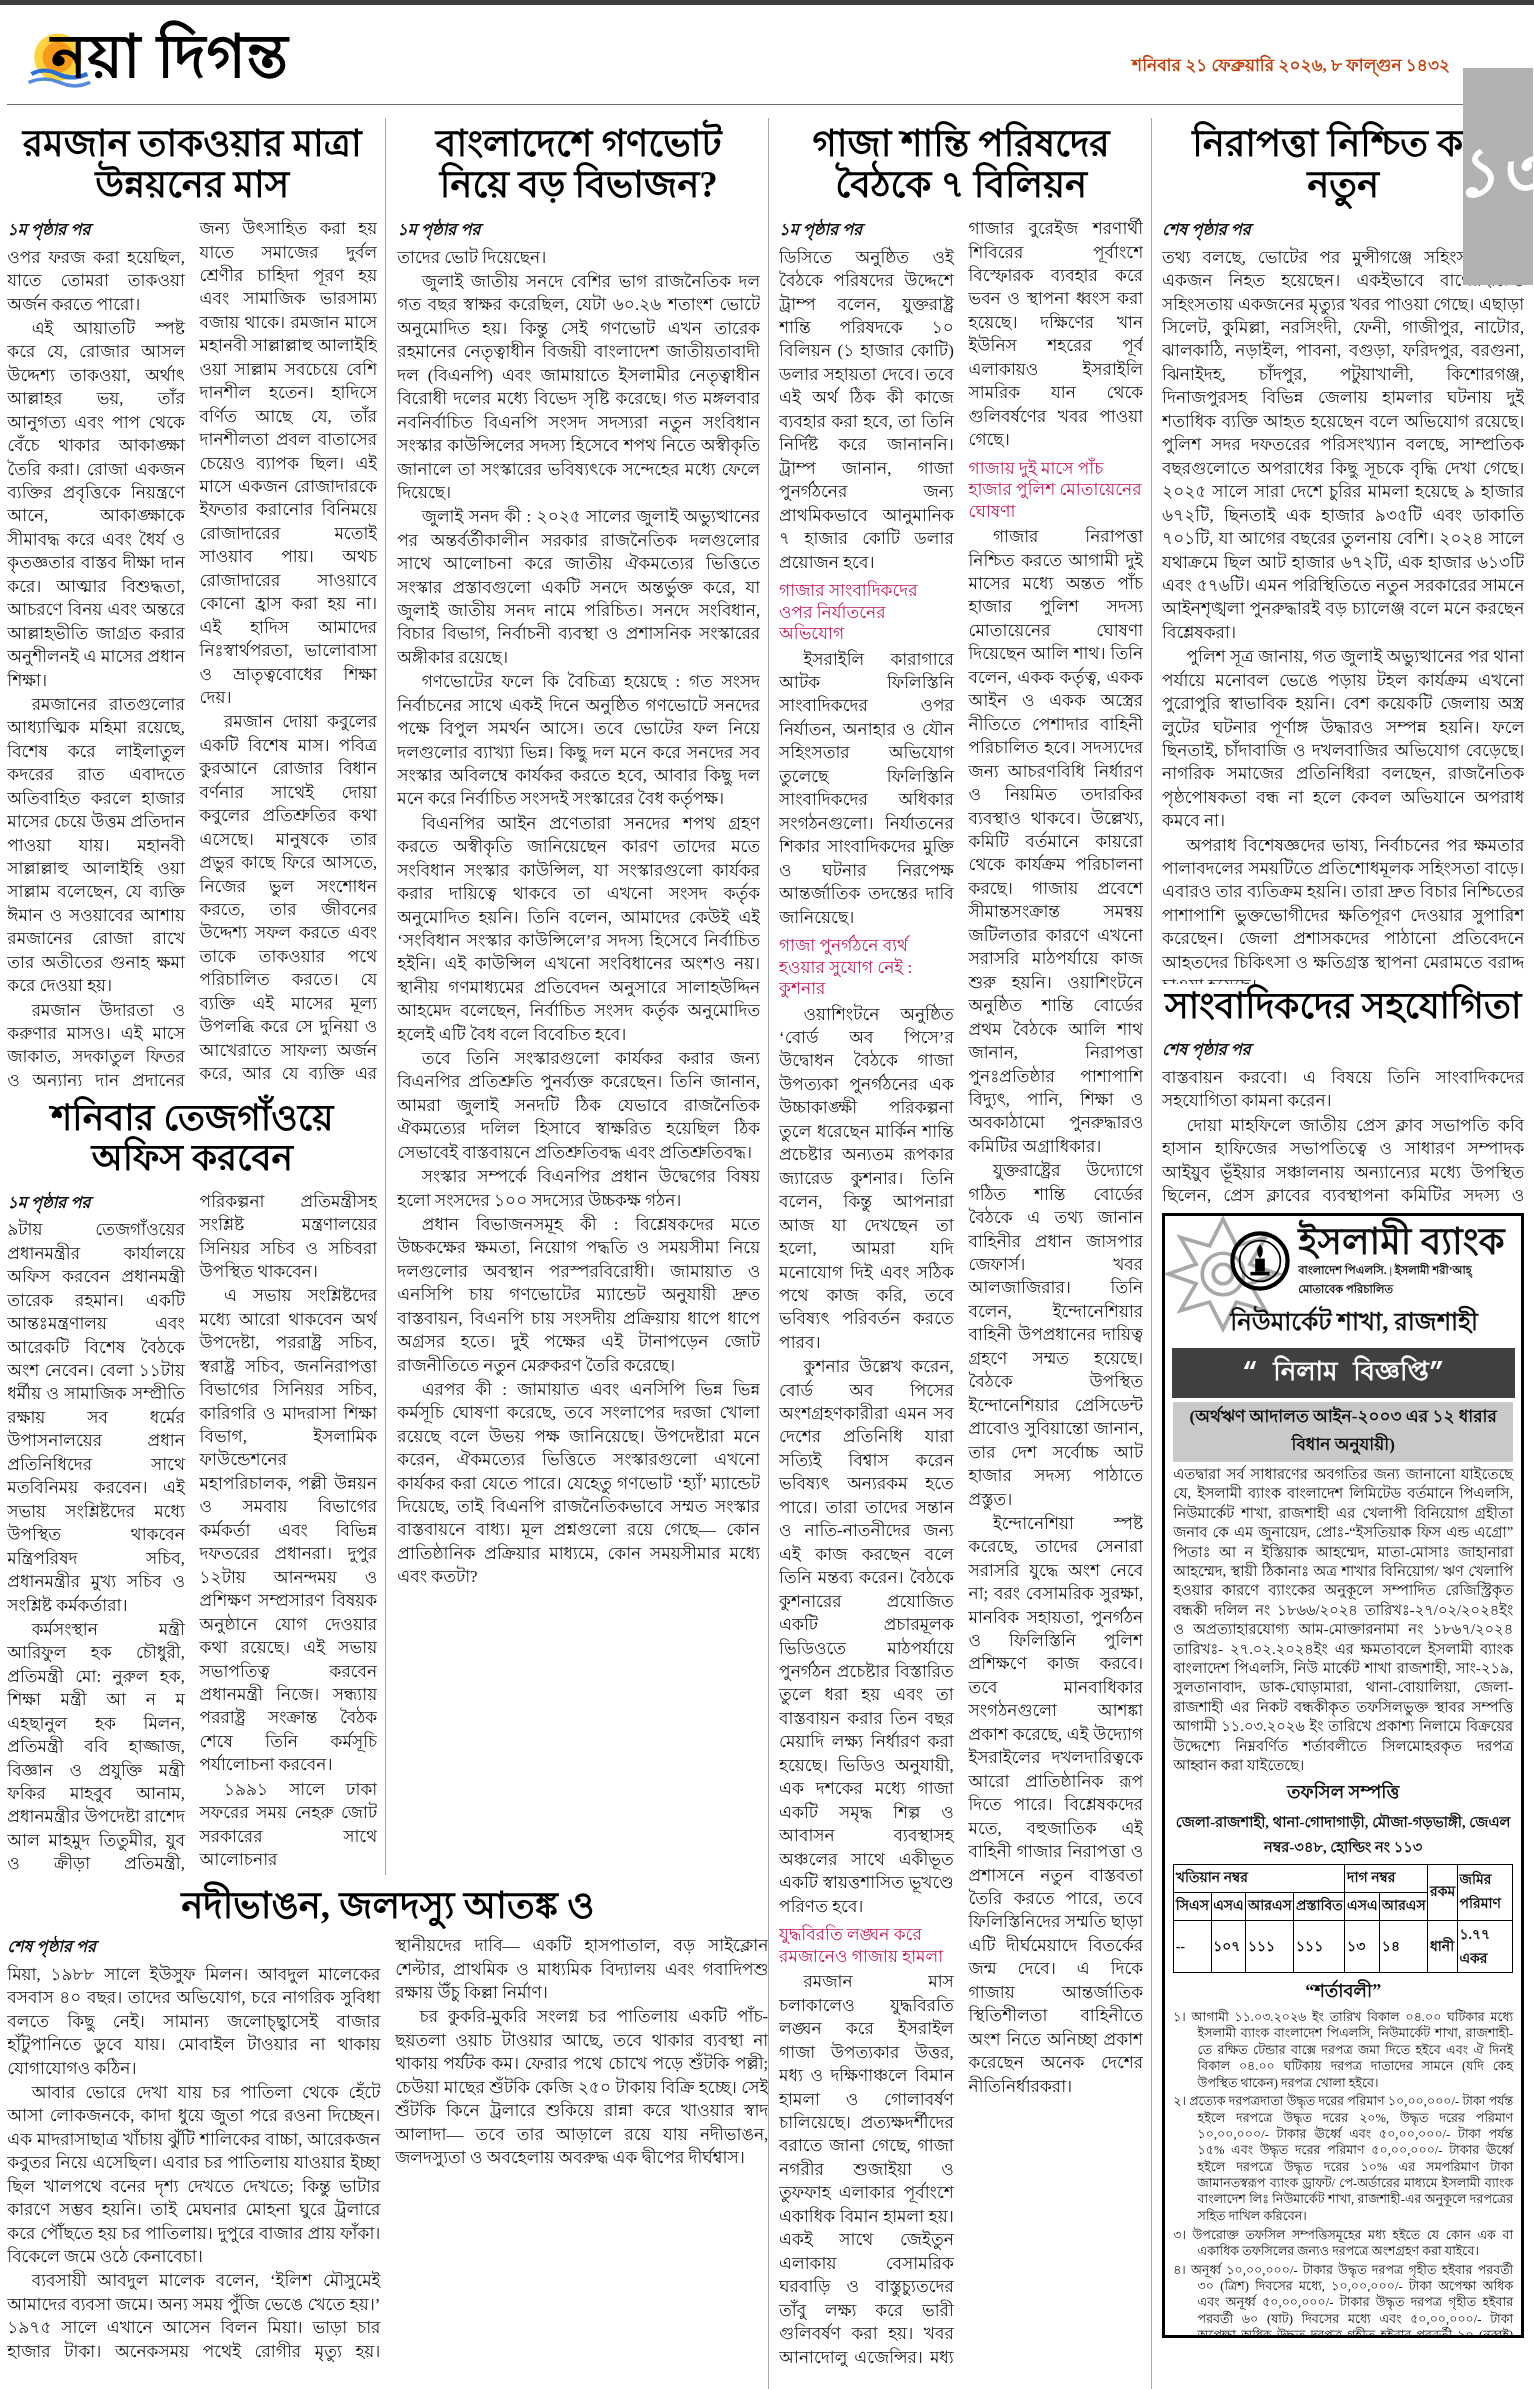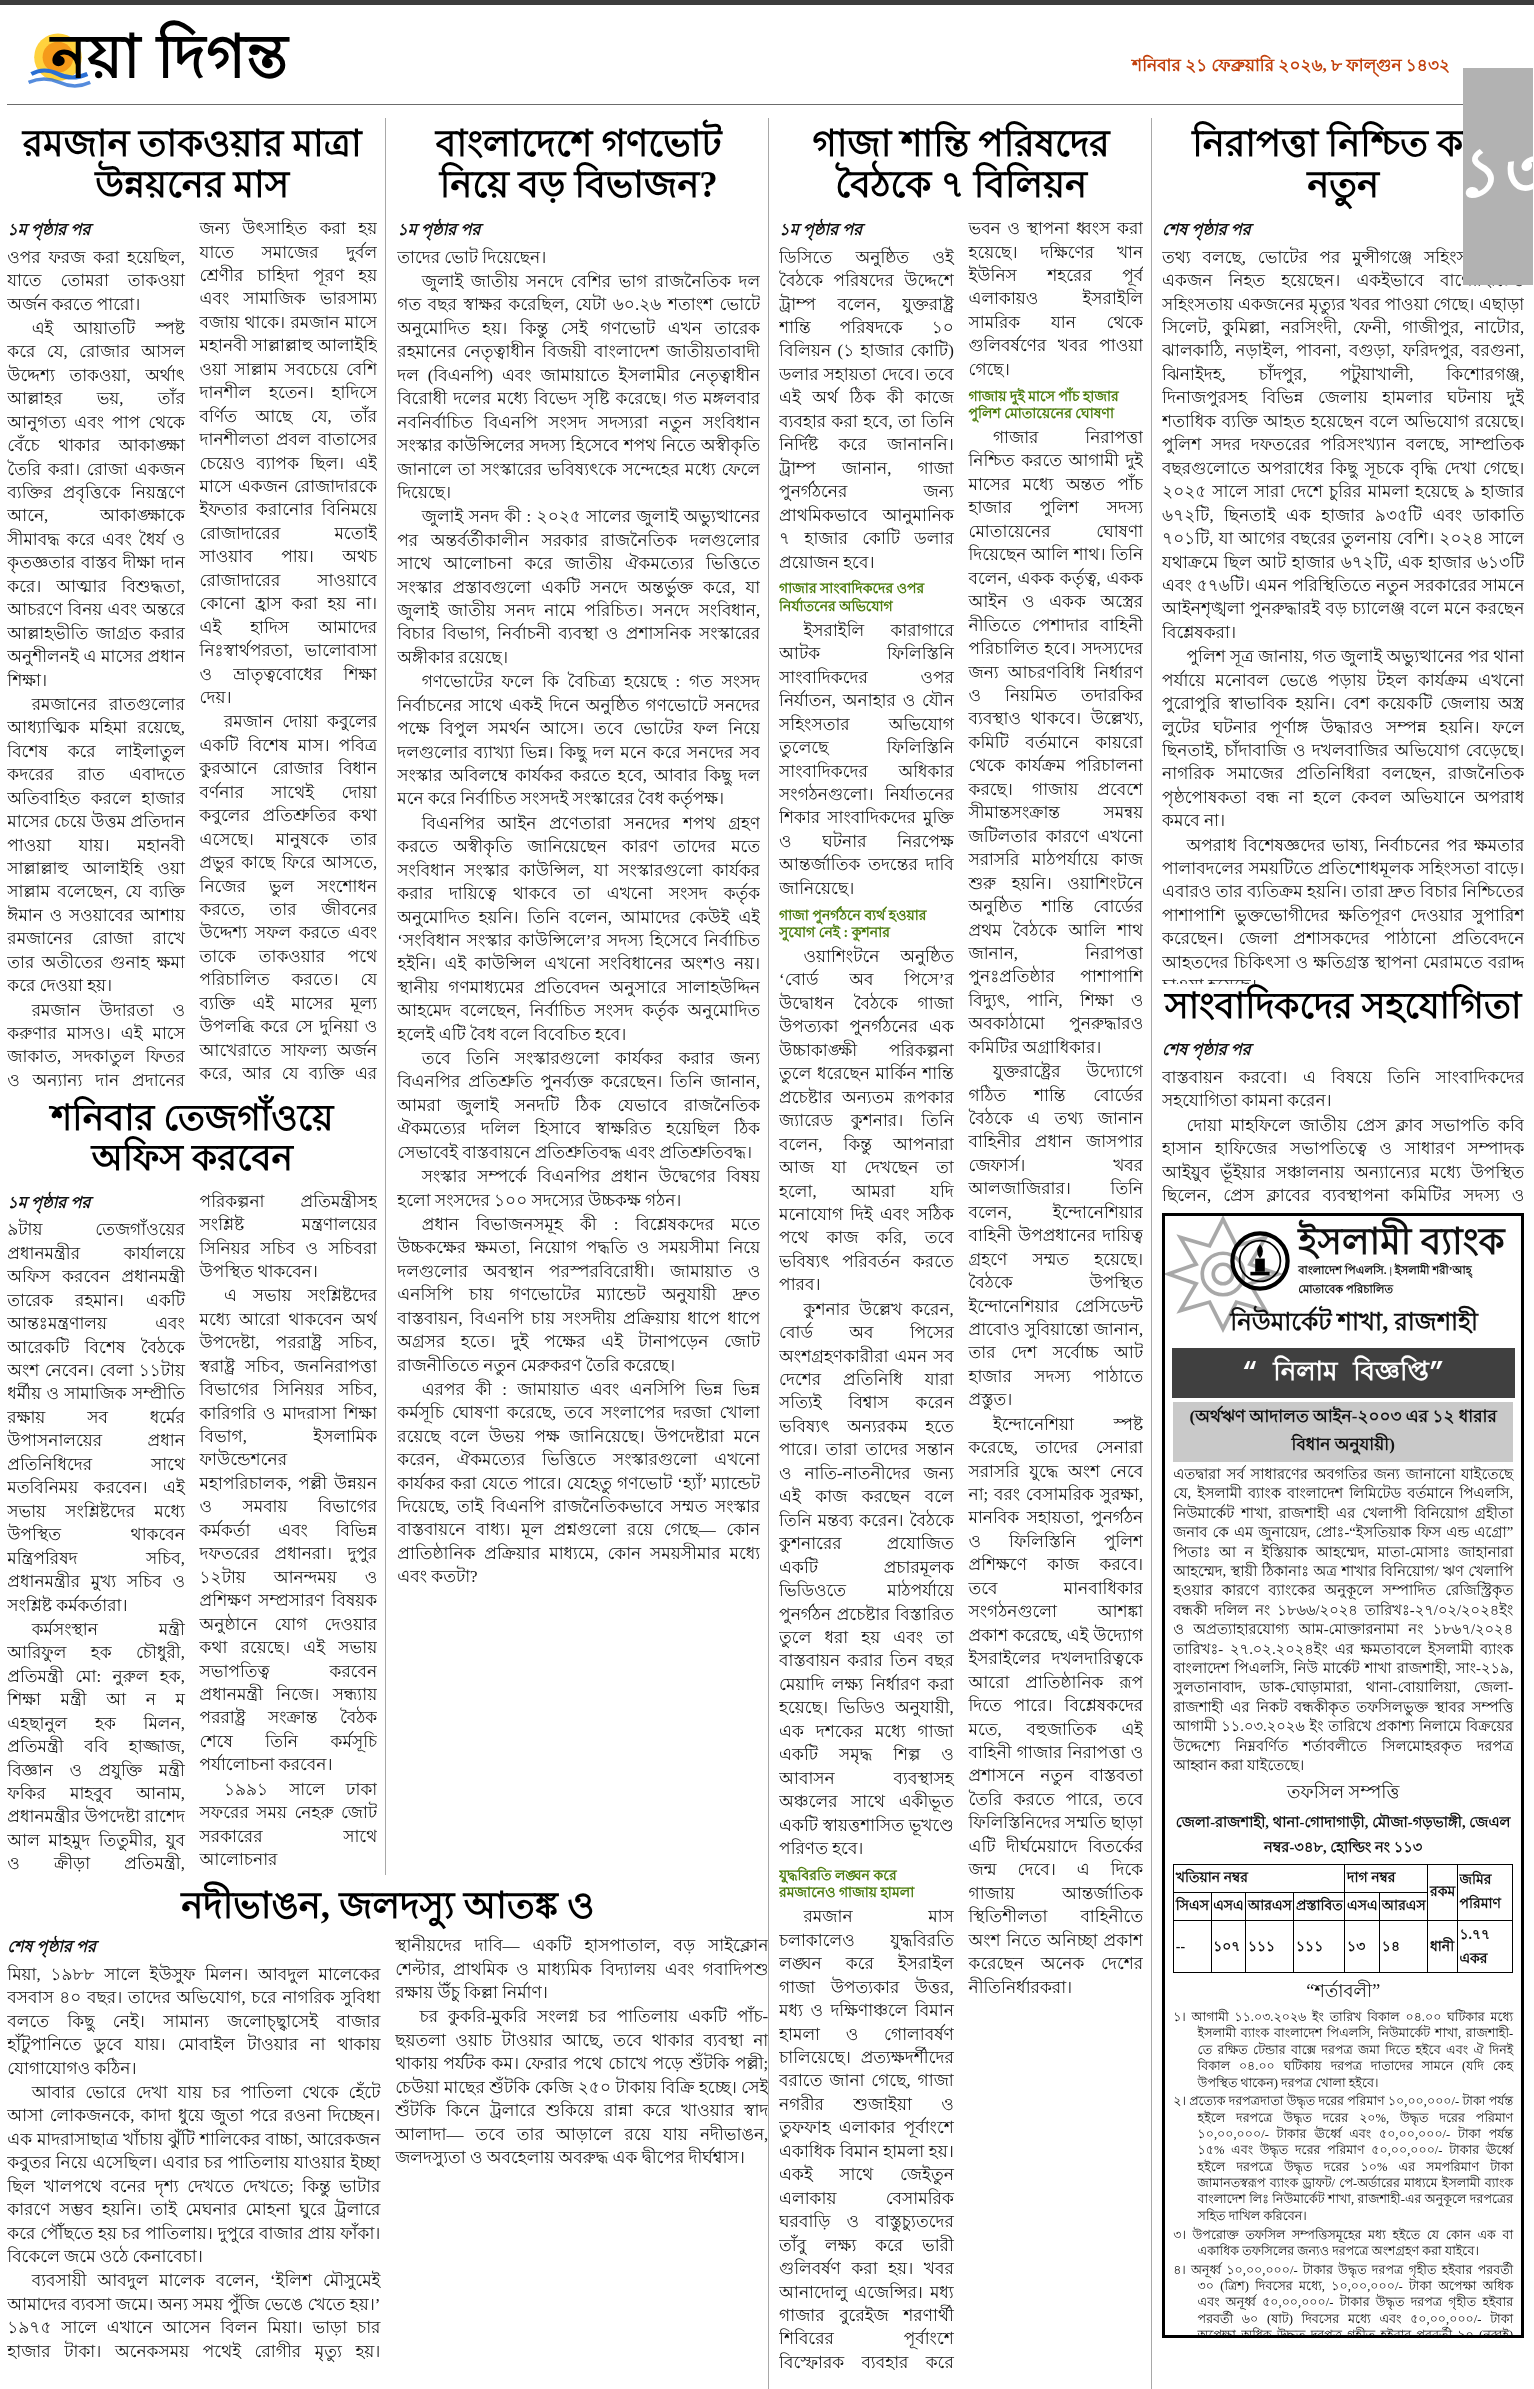--- a/index.html
+++ b/index.html
@@ -44,21 +44,21 @@
     color:#000; margin:4.9px 0 11.4px 0; letter-spacing:0;
   }
   .headline.small { font-size:36px; }
   .continued { font-size:16.3px; font-weight:700; font-style:italic; margin-bottom:1.6px; }
   .para {
     font-size:17px; line-height:1.38; text-align:justify; text-indent:24.4px; color:#161616;
     margin:0 0 0.8px 0; word-break:break-word;
   }
   .para:first-child { text-indent:0; }
   .subhead {
-    font-size:14px; font-weight:700; line-height:1.25; margin:6.5px 0 3.3px 0; color:#4d7c0f;
+    font-size:17px; font-weight:400; line-height:1.25; margin:6.5px 0 3.3px 0; color:#be185d;
     break-inside:avoid;
   }
   .body2 { columns:2; column-gap:14.7px; column-fill:auto; overflow:hidden; }
   .body1 { overflow:hidden; }
   .sec-ramadan { height:970px; }
   .sec-ramadan .body2 { height:878px; }
   .sec-tejgaon { height:780px; }
   .sec-tejgaon .body2 { height:689px; }
   .sec-referendum .body1 { height:1658px; }
   .sec-river { height:521px; padding-top:4.9px; }
@@ -82,21 +82,21 @@
   .bank-branch { font-size:24.4px; font-weight:700; margin:3.3px 0 4.9px 0; }
   .ad-bar {
     background:#404040; color:#fff; text-align:center; font-size:26px; font-weight:800;
     padding:3.3px 0; margin:1.6px -1.6px 3.3px -1.6px;font-family:Liberation Mono, monospace;
   }
   .ad-law {
     background:#c9c9c9; text-align:center; font-size:17px; font-weight:800; padding:1.6px 0 2.4px 0;
     margin-bottom:3.3px;
   }
   .ad-para { font-size:14.7px; line-height:1.32; text-align:justify; margin-bottom:1.6px; }
-  .ad-center-title { text-align:center; font-size:18px; font-weight:400; margin:2.4px 0 1.6px 0; }
+  .ad-center-title { text-align:center; font-size:18px; font-weight:700; margin:2.4px 0 1.6px 0; }
   .ad-schedule-line { font-size:14.7px; font-weight:700; text-align:center; margin-bottom:3.3px; }
   table.schedule { width:100%; border-collapse:collapse; margin-bottom:3.3px; }
   table.schedule th, table.schedule td {
     border:1.6px solid #000; text-align:left; font-size:14px; font-weight:700; padding:1.6px 1.6px;
   }
   .terms { margin-top:1.6px; }
   .terms .term {
     font-size:12.6px; line-height:1.3; text-align:justify; padding-left:24.4px; text-indent:-24.4px;
     margin-bottom:2.4px;
   }

